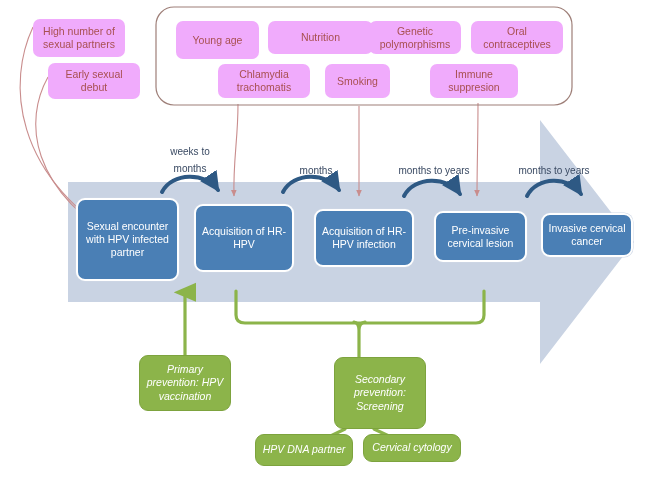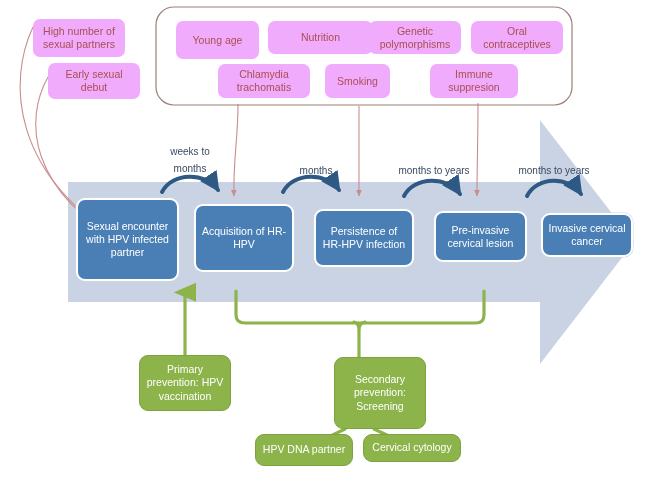--- a/index.html
+++ b/index.html
@@ -9,21 +9,21 @@
   svg.layer{position:absolute;left:0;top:0;width:650px;height:484px;overflow:visible;}
   #svg-back{z-index:1;}
   .node{position:absolute;z-index:4;box-sizing:border-box;
         display:flex;align-items:center;justify-content:center;text-align:center;}
   .risk{background:#f0abfc;color:#a85050;border-radius:7px;
         font-size:10.5px;line-height:13px;padding:2px 4px;}
   .blue{background:#4a7fb5;color:#ffffff;border:2.5px solid #ffffff;
         border-radius:9px;font-size:10.5px;line-height:13px;padding:2px 4px;
         box-shadow:0 0 0 0.5px #cfd8e6;}
   .green{background:#8cb44a;color:#ffffff;border:1.5px solid #7da33e;
-         border-radius:9px;font-size:10.5px;line-height:13.5px;padding:2px 4px;}
+         border-radius:9px;font-size:10.5px;line-height:13.5px;padding:2px 4px;font-style:italic;}
   .tlabel{position:absolute;z-index:4;color:#3a4a63;font-size:10px;
           line-height:17px;text-align:center;}
   .node span,.tlabel span{display:block;width:100%;}
 </style>
 </head>
 <body>
 
 <div id="stage">
 
   <svg class="layer" id="svg-back" viewBox="0 0 650 484">
@@ -113,21 +113,21 @@
     <span>months to years</span>
   </div>
 
   <div class="node blue" style="left:76px;top:198px;width:103px;height:83px;">
     <span>Sexual encounter with HPV infected partner</span>
   </div>
   <div class="node blue" style="left:194px;top:204px;width:100px;height:68px;">
     <span>Acquisition of HR-HPV</span>
   </div>
   <div class="node blue" style="left:314px;top:209px;width:100px;height:58px;">
-    <span>Persistence of HR-HPV infection</span>
+    <span>Acquisition of HR-HPV infection</span>
   </div>
   <div class="node blue" style="left:434px;top:211px;width:93px;height:51px;">
     <span>Pre-invasive cervical lesion</span>
   </div>
   <div class="node blue" style="left:541px;top:213px;width:92px;height:44px;">
     <span>Invasive cervical cancer</span>
   </div>
 
   <div class="node green" style="left:139px;top:355px;width:92px;height:56px;">
     <span>Primary prevention: HPV vaccination</span>

